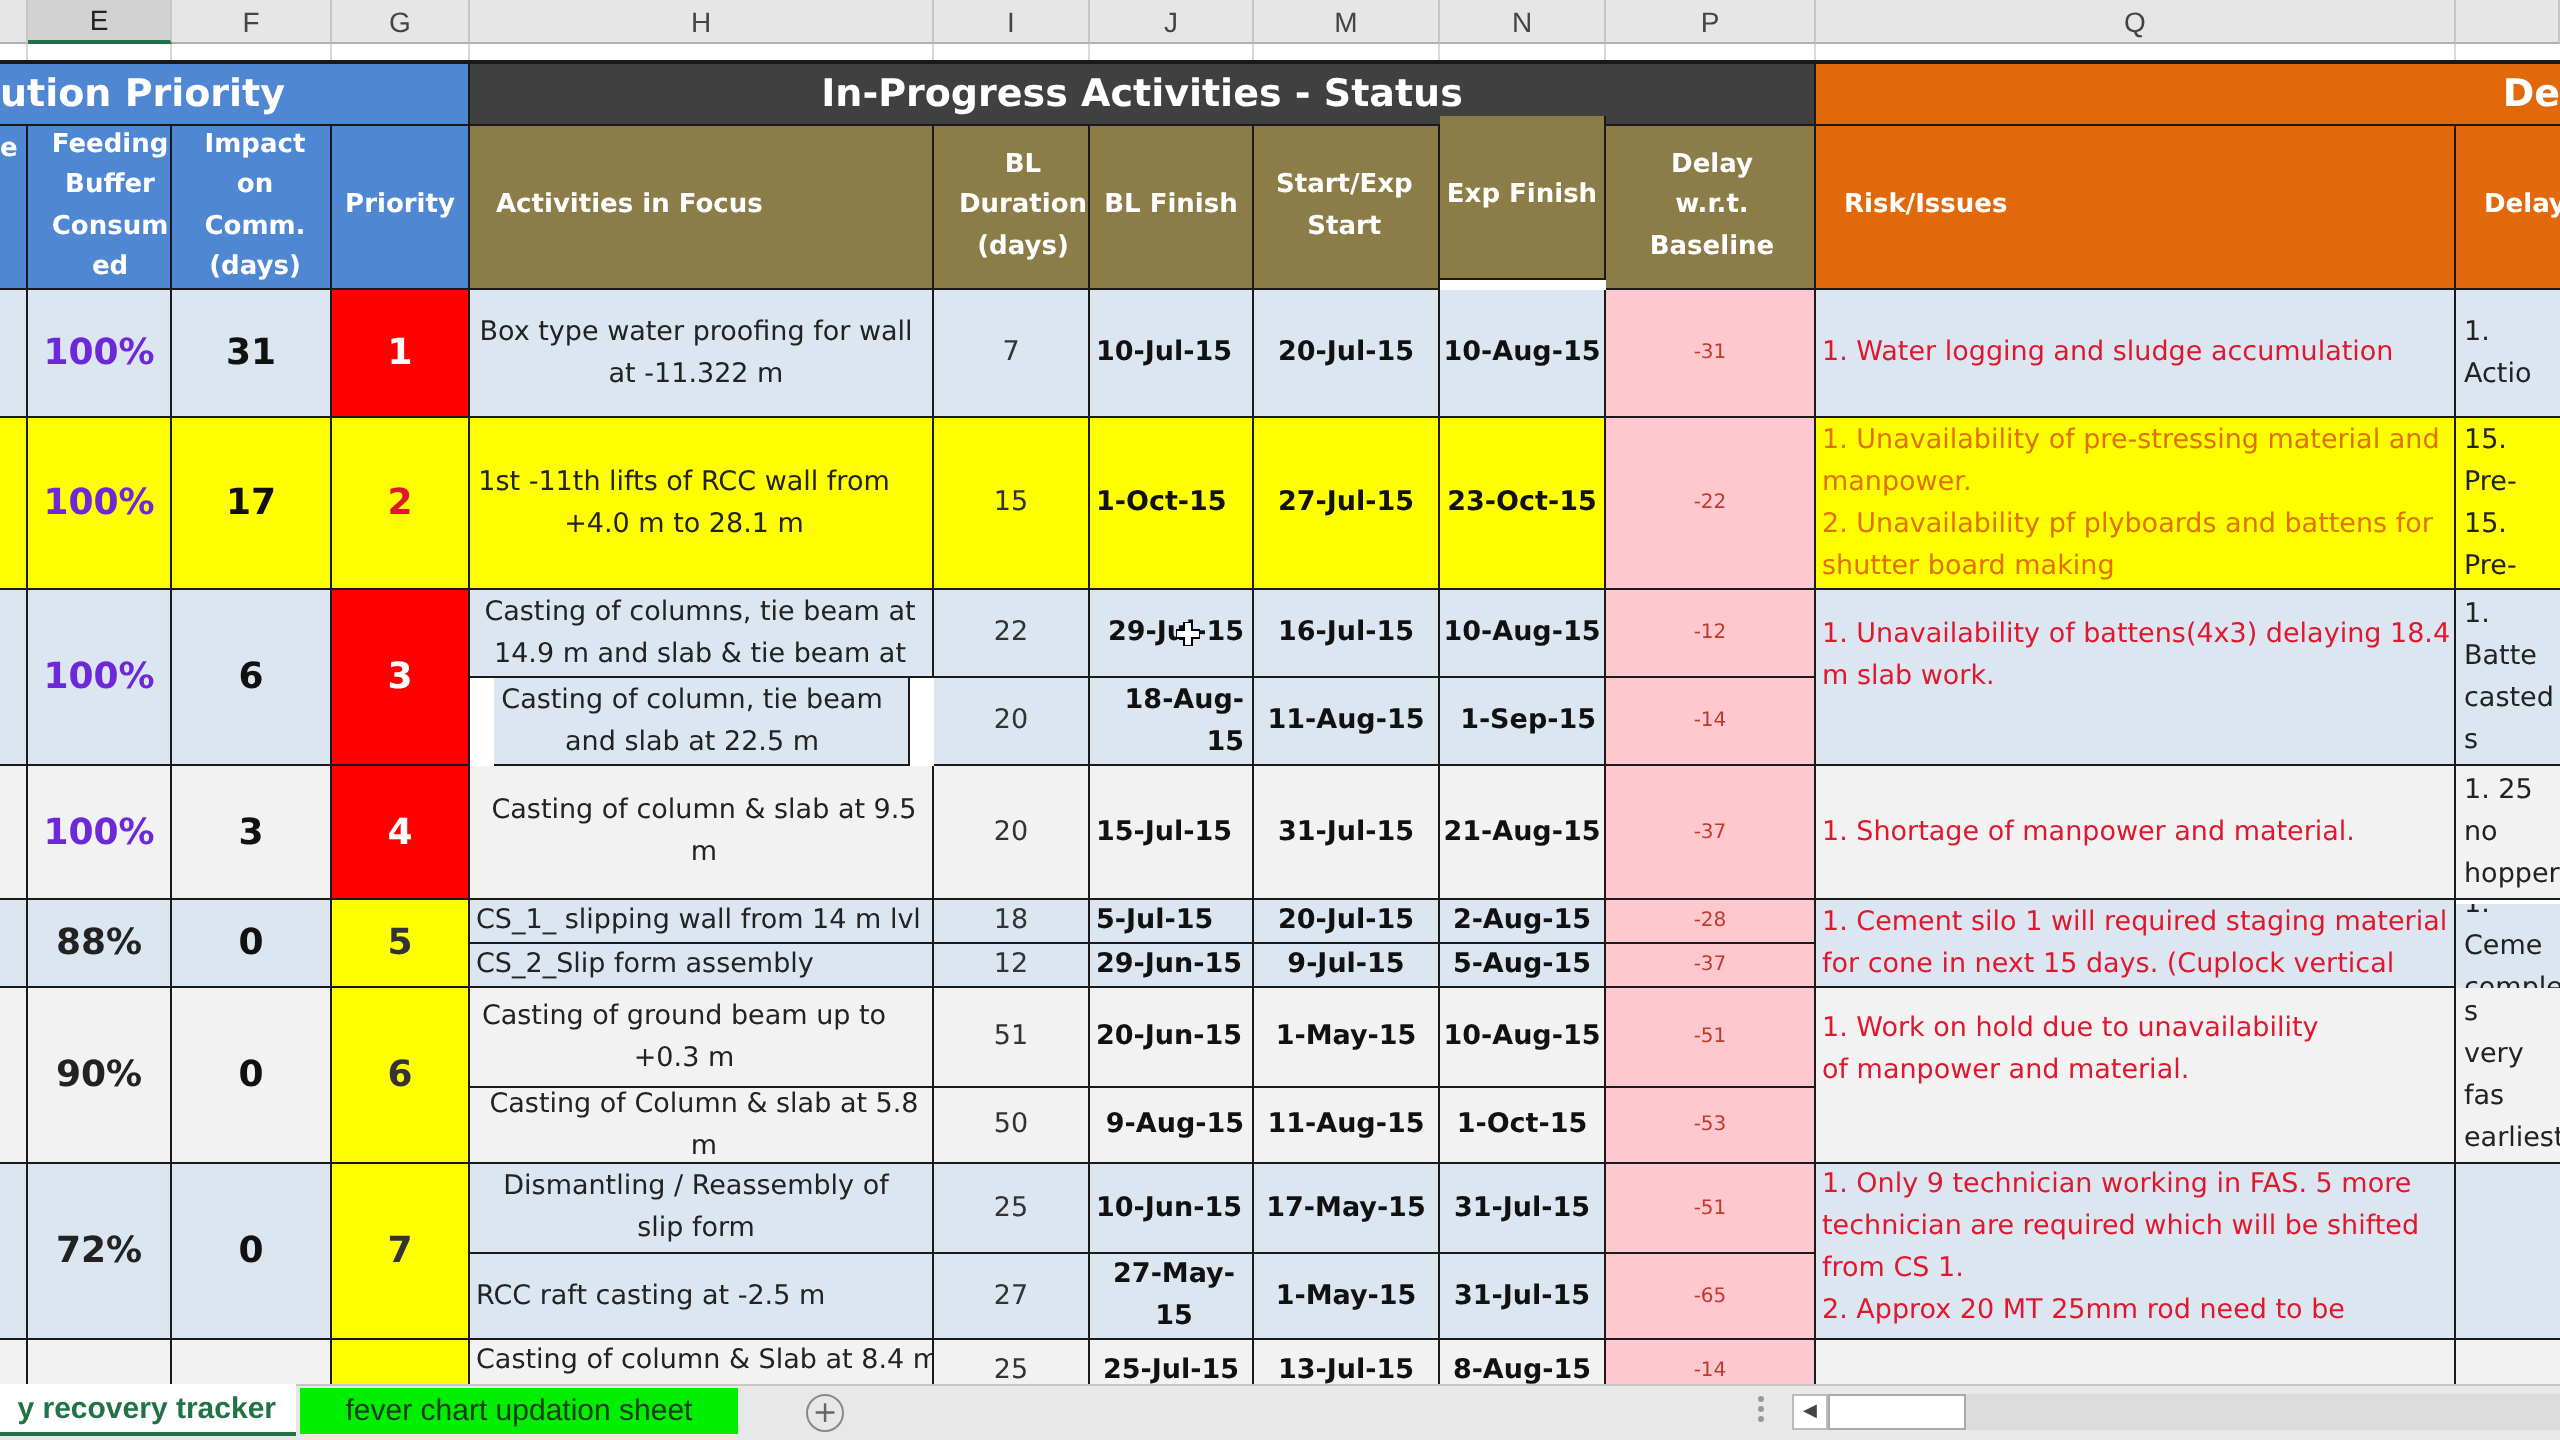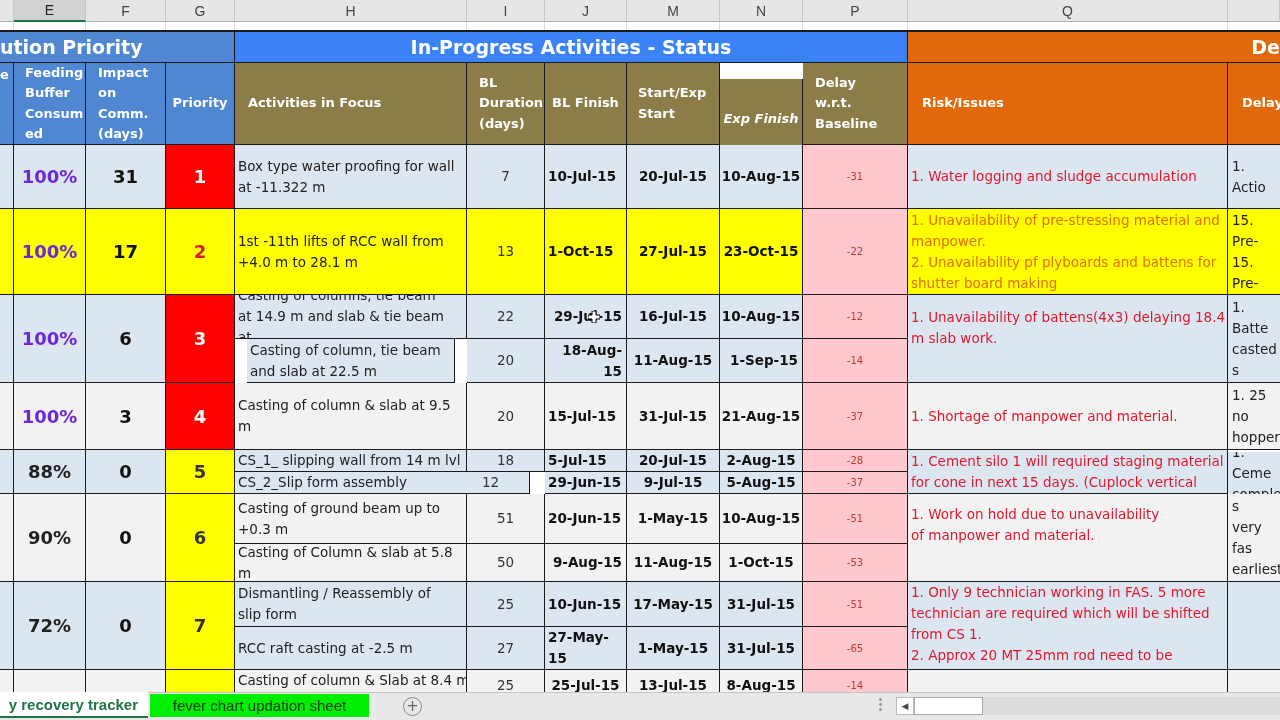--- a/index.html
+++ b/index.html
@@ -6,24 +6,24 @@
   html, body { width: 1280px; height: 720px; overflow: hidden; background: #ffffff; }
   body { font-family: "DejaVu Sans", "Liberation Sans", sans-serif; position: relative; }
   .colhdr { position: absolute; top: 0; height: 22px; background: #e6e6e6; border-right: 1px solid #c6c6c6; border-bottom: 1px solid #b0b0b0;
             font-family: "Liberation Sans", sans-serif; font-size: 14px; color: #444; display: flex; align-items: center; justify-content: center; }
   .colhdr.sel { background: #d2d2d2; border-bottom: 2px solid #217346; color: #222; }
   .gaprow { position: absolute; top: 22px; height: 8px; left: 0; width: 1280px; background: #fff; }
   .gapcell { position: absolute; top: 22px; height: 8px; border-right: 1px solid #d9d9d9; }
   .cell { position: absolute; border-right: 1px solid #1a1a1a; border-bottom: 1px solid #1a1a1a; display: flex; align-items: center;
           font-size: 13px; line-height: 21px; overflow: hidden; }
   .center { justify-content: center; text-align: center; }
-  .left { justify-content: flex-start; text-align: left; padding-left: 3px; }
+  .left { justify-content: flex-start; text-align: center; padding-left: 3px; }
   .right { justify-content: flex-end; text-align: right; padding-right: 4px; }
   .title-blue { background: #4f87d2; color: #fff; font-weight: bold; font-size: 19px; }
-  .title-olive { background: #3b82f6; color: #fff; font-weight: bold; font-size: 19px; }
+  .title-olive { background: #404040; color: #fff; font-weight: bold; font-size: 19px; }
   .title-orange { background: #e2690b; color: #fff; font-weight: bold; font-size: 19px; }
   .hdr-blue { background: #4f87d2; color: #fff; font-weight: bold; font-size: 13px; line-height: 20.5px; }
   .hdr-olive { background: #8c7d48; color: #fff; font-weight: bold; font-size: 13px; line-height: 20.5px; }
   .hdr-orange { background: #e2690b; color: #fff; font-weight: bold; font-size: 13px; line-height: 20.5px; }
   .bg-lb { background: #dce6f1; }
   .bg-gray { background: #f2f2f2; }
   .bg-yel { background: #ffff00; }
   .bg-red { background: #ff0000; }
   .bg-pink { background: #ffc7ce; }
   .pct { color: #6d28d9; font-weight: bold; font-size: 18px; }
@@ -90,21 +90,21 @@
 <div class="cell title-orange right" style="left:908px;top:30px;width:372px;height:33px;border-top:2px solid #1a1a1a;border-right:none;padding-right:0;">De</div>
 
 <div class="cell hdr-blue left" style="left:0;top:63px;width:14px;height:82px;padding-left:0;align-items:flex-start;padding-top:2px;">e</div>
 <div class="cell hdr-blue left pre" style="left:14px;top:63px;width:72px;height:82px;padding-left:11px;">Feeding Buffer Consum ed</div>
 <div class="cell hdr-blue left" style="left:86px;top:63px;width:80px;height:82px;padding-left:12px;padding-right:8px;"> Impact on Comm. (days)</div>
 <div class="cell hdr-blue center" style="left:166px;top:63px;width:69px;height:82px;">Priority</div>
 <div class="cell hdr-olive left" style="left:235px;top:63px;width:232px;height:82px;padding-left:13px;">Activities in Focus</div>
 <div class="cell hdr-olive left" style="left:467px;top:63px;width:78px;height:82px;padding-left:12px;">BL Duration (days)</div>
 <div class="cell hdr-olive center" style="left:545px;top:63px;width:82px;height:82px;">BL Finish</div>
 <div class="cell hdr-olive left" style="left:627px;top:63px;width:93px;height:82px;padding-left:11px;padding-right:14px;">Start/Exp Start</div>
-<div class="cell hdr-olive center" style="left:720px;top:79px;width:83px;height:82px;font-style:italic;">Exp Finish</div>
+<div class="cell hdr-olive center" style="left:720px;top:58px;width:83px;height:82px;">Exp Finish</div>
 <div class="cell hdr-olive left" style="left:803px;top:63px;width:105px;height:82px;padding-left:12px;padding-right:10px;">Delay  w.r.t. Baseline</div>
 <div class="cell hdr-orange left" style="left:908px;top:63px;width:320px;height:82px;padding-left:14px;">Risk/Issues</div>
 <div class="cell hdr-orange left" style="left:1228px;top:63px;width:52px;height:82px;padding-left:14px;border-right:none;">Delay</div>
 
 <div class="cell bg-lb" style="left:0;top:145px;width:14px;height:64px;"></div>
 <div class="cell bg-lb center pct" style="left:14px;top:145px;width:72px;height:64px;">100%</div>
 <div class="cell bg-lb center big" style="left:86px;top:145px;width:80px;height:64px;">31</div>
 <div class="cell bg-red center prio-white" style="left:166px;top:145px;width:69px;height:64px;">1</div>
 <div class="cell bg-lb left act" style="left:235px;top:145px;width:232px;height:64px;padding-right:8px;">Box type water proofing for wall at -11.322 m</div>
 <div class="cell bg-lb center dur" style="left:467px;top:145px;width:78px;height:64px;">7</div>
@@ -113,37 +113,37 @@
 <div class="cell bg-lb center date" style="left:720px;top:145px;width:83px;height:64px;">10-Aug-15</div>
 <div class="cell bg-pink center delay" style="left:803px;top:145px;width:105px;height:64px;">-31</div>
 <div class="cell bg-lb risk" style="left:908px;top:145px;width:320px;height:64px;">1. Water logging and sludge accumulation</div>
 <div class="cell bg-lb mitig pre" style="left:1228px;top:145px;width:52px;height:64px;border-right:none;">1. Actio</div>
 
 <div class="cell bg-yel" style="left:0;top:209px;width:14px;height:86px;"></div>
 <div class="cell bg-yel center pct" style="left:14px;top:209px;width:72px;height:86px;">100%</div>
 <div class="cell bg-yel center big" style="left:86px;top:209px;width:80px;height:86px;">17</div>
 <div class="cell bg-yel center prio-red" style="left:166px;top:209px;width:69px;height:86px;">2</div>
 <div class="cell bg-yel left act" style="left:235px;top:209px;width:232px;height:86px;padding-right:20px;">1st -11th lifts of RCC wall from +4.0 m to 28.1 m</div>
-<div class="cell bg-yel center dur" style="left:467px;top:209px;width:78px;height:86px;">13</div>
+<div class="cell bg-yel center dur" style="left:467px;top:209px;width:78px;height:86px;">15</div>
 <div class="cell bg-yel left date" style="left:545px;top:209px;width:82px;height:86px;">1-Oct-15</div>
 <div class="cell bg-yel center date" style="left:627px;top:209px;width:93px;height:86px;">27-Jul-15</div>
 <div class="cell bg-yel center date" style="left:720px;top:209px;width:83px;height:86px;">23-Oct-15</div>
 <div class="cell bg-pink center delay" style="left:803px;top:209px;width:105px;height:86px;">-22</div>
 <div class="cell bg-yel risk orange pre" style="left:908px;top:209px;width:320px;height:86px;">1.  Unavailability of pre-stressing material and manpower.
 2.  Unavailability pf plyboards and battens for shutter board making</div>
 <div class="cell bg-yel mitig pre" style="left:1228px;top:209px;width:52px;height:86px;border-right:none;">1. Plybo
 15. Pre-
 15. Pre-
 by 3-Au</div>
 
 <div class="cell bg-lb" style="left:0;top:295px;width:14px;height:88px;"></div>
 <div class="cell bg-lb center pct" style="left:14px;top:295px;width:72px;height:88px;">100%</div>
 <div class="cell bg-lb center big" style="left:86px;top:295px;width:80px;height:88px;">6</div>
 <div class="cell bg-red center prio-white" style="left:166px;top:295px;width:69px;height:88px;">3</div>
-<div class="cell bg-lb left act" style="left:235px;top:295px;width:232px;height:44px;padding-right:15px;">Casting of columns, tie beam at 14.9 m and slab &amp; tie beam at</div>
+<div class="cell bg-lb left act" style="left:235px;top:295px;width:232px;height:44px;padding-right:4px;">Casting of columns, tie beam at 14.9 m and slab &amp; tie beam at</div>
 <div class="cell bg-lb center dur" style="left:467px;top:295px;width:78px;height:44px;">22</div>
 <div class="cell bg-lb right date" style="left:545px;top:295px;width:82px;height:44px;">29-Jul-15</div>
 <div class="cell bg-lb center date" style="left:627px;top:295px;width:93px;height:44px;">16-Jul-15</div>
 <div class="cell bg-lb center date" style="left:720px;top:295px;width:83px;height:44px;">10-Aug-15</div>
 <div class="cell bg-pink center delay" style="left:803px;top:295px;width:105px;height:44px;">-12</div>
 <div class="cell bg-lb left act" style="left:247px;top:339px;width:208px;height:44px;padding-right:12px;">Casting of column, tie beam and slab at 22.5 m</div>
 <div class="cell bg-lb center dur" style="left:467px;top:339px;width:78px;height:44px;">20</div>
 <div class="cell bg-lb right date" style="left:545px;top:339px;width:82px;height:44px;">18-Aug-15</div>
 <div class="cell bg-lb center date" style="left:627px;top:339px;width:93px;height:44px;">11-Aug-15</div>
 <div class="cell bg-lb right date" style="left:720px;top:339px;width:83px;height:44px;">1-Sep-15</div>
@@ -174,21 +174,21 @@
 <div class="cell bg-lb center pct dark" style="left:14px;top:450px;width:72px;height:44px;">88%</div>
 <div class="cell bg-lb center big" style="left:86px;top:450px;width:80px;height:44px;">0</div>
 <div class="cell bg-yel center prio-dark" style="left:166px;top:450px;width:69px;height:44px;">5</div>
 <div class="cell bg-lb left act" style="left:235px;top:450px;width:232px;height:22px;">CS_1_ slipping wall from 14 m lvl</div>
 <div class="cell bg-lb center dur" style="left:467px;top:450px;width:78px;height:22px;">18</div>
 <div class="cell bg-lb left date" style="left:545px;top:450px;width:82px;height:22px;">5-Jul-15</div>
 <div class="cell bg-lb center date" style="left:627px;top:450px;width:93px;height:22px;">20-Jul-15</div>
 <div class="cell bg-lb center date" style="left:720px;top:450px;width:83px;height:22px;">2-Aug-15</div>
 <div class="cell bg-pink center delay" style="left:803px;top:450px;width:105px;height:22px;">-28</div>
 <div class="cell bg-lb left act" style="left:235px;top:472px;width:232px;height:22px;">CS_2_Slip form assembly</div>
-<div class="cell bg-lb center dur" style="left:452px;top:472px;width:78px;height:22px;">12</div>
+<div class="cell bg-lb center dur" style="left:467px;top:472px;width:78px;height:22px;">12</div>
 <div class="cell bg-lb left date" style="left:545px;top:472px;width:82px;height:22px;">29-Jun-15</div>
 <div class="cell bg-lb center date" style="left:627px;top:472px;width:93px;height:22px;">9-Jul-15</div>
 <div class="cell bg-lb center date" style="left:720px;top:472px;width:83px;height:22px;">5-Aug-15</div>
 <div class="cell bg-pink center delay" style="left:803px;top:472px;width:105px;height:22px;">-37</div>
 <div class="cell bg-lb risk" style="left:908px;top:450px;width:320px;height:44px;">1. Cement silo 1 will required staging material for cone in next 15 days. (Cuplock vertical</div>
 <div class="cell bg-lb mitig pre" style="left:1228px;top:452px;width:52px;height:44px;border-right:none;">1. Ceme
 comple</div>
 
 <div class="cell bg-gray" style="left:0;top:494px;width:14px;height:88px;"></div>
 <div class="cell bg-gray center pct dark" style="left:14px;top:494px;width:72px;height:88px;">90%</div>

